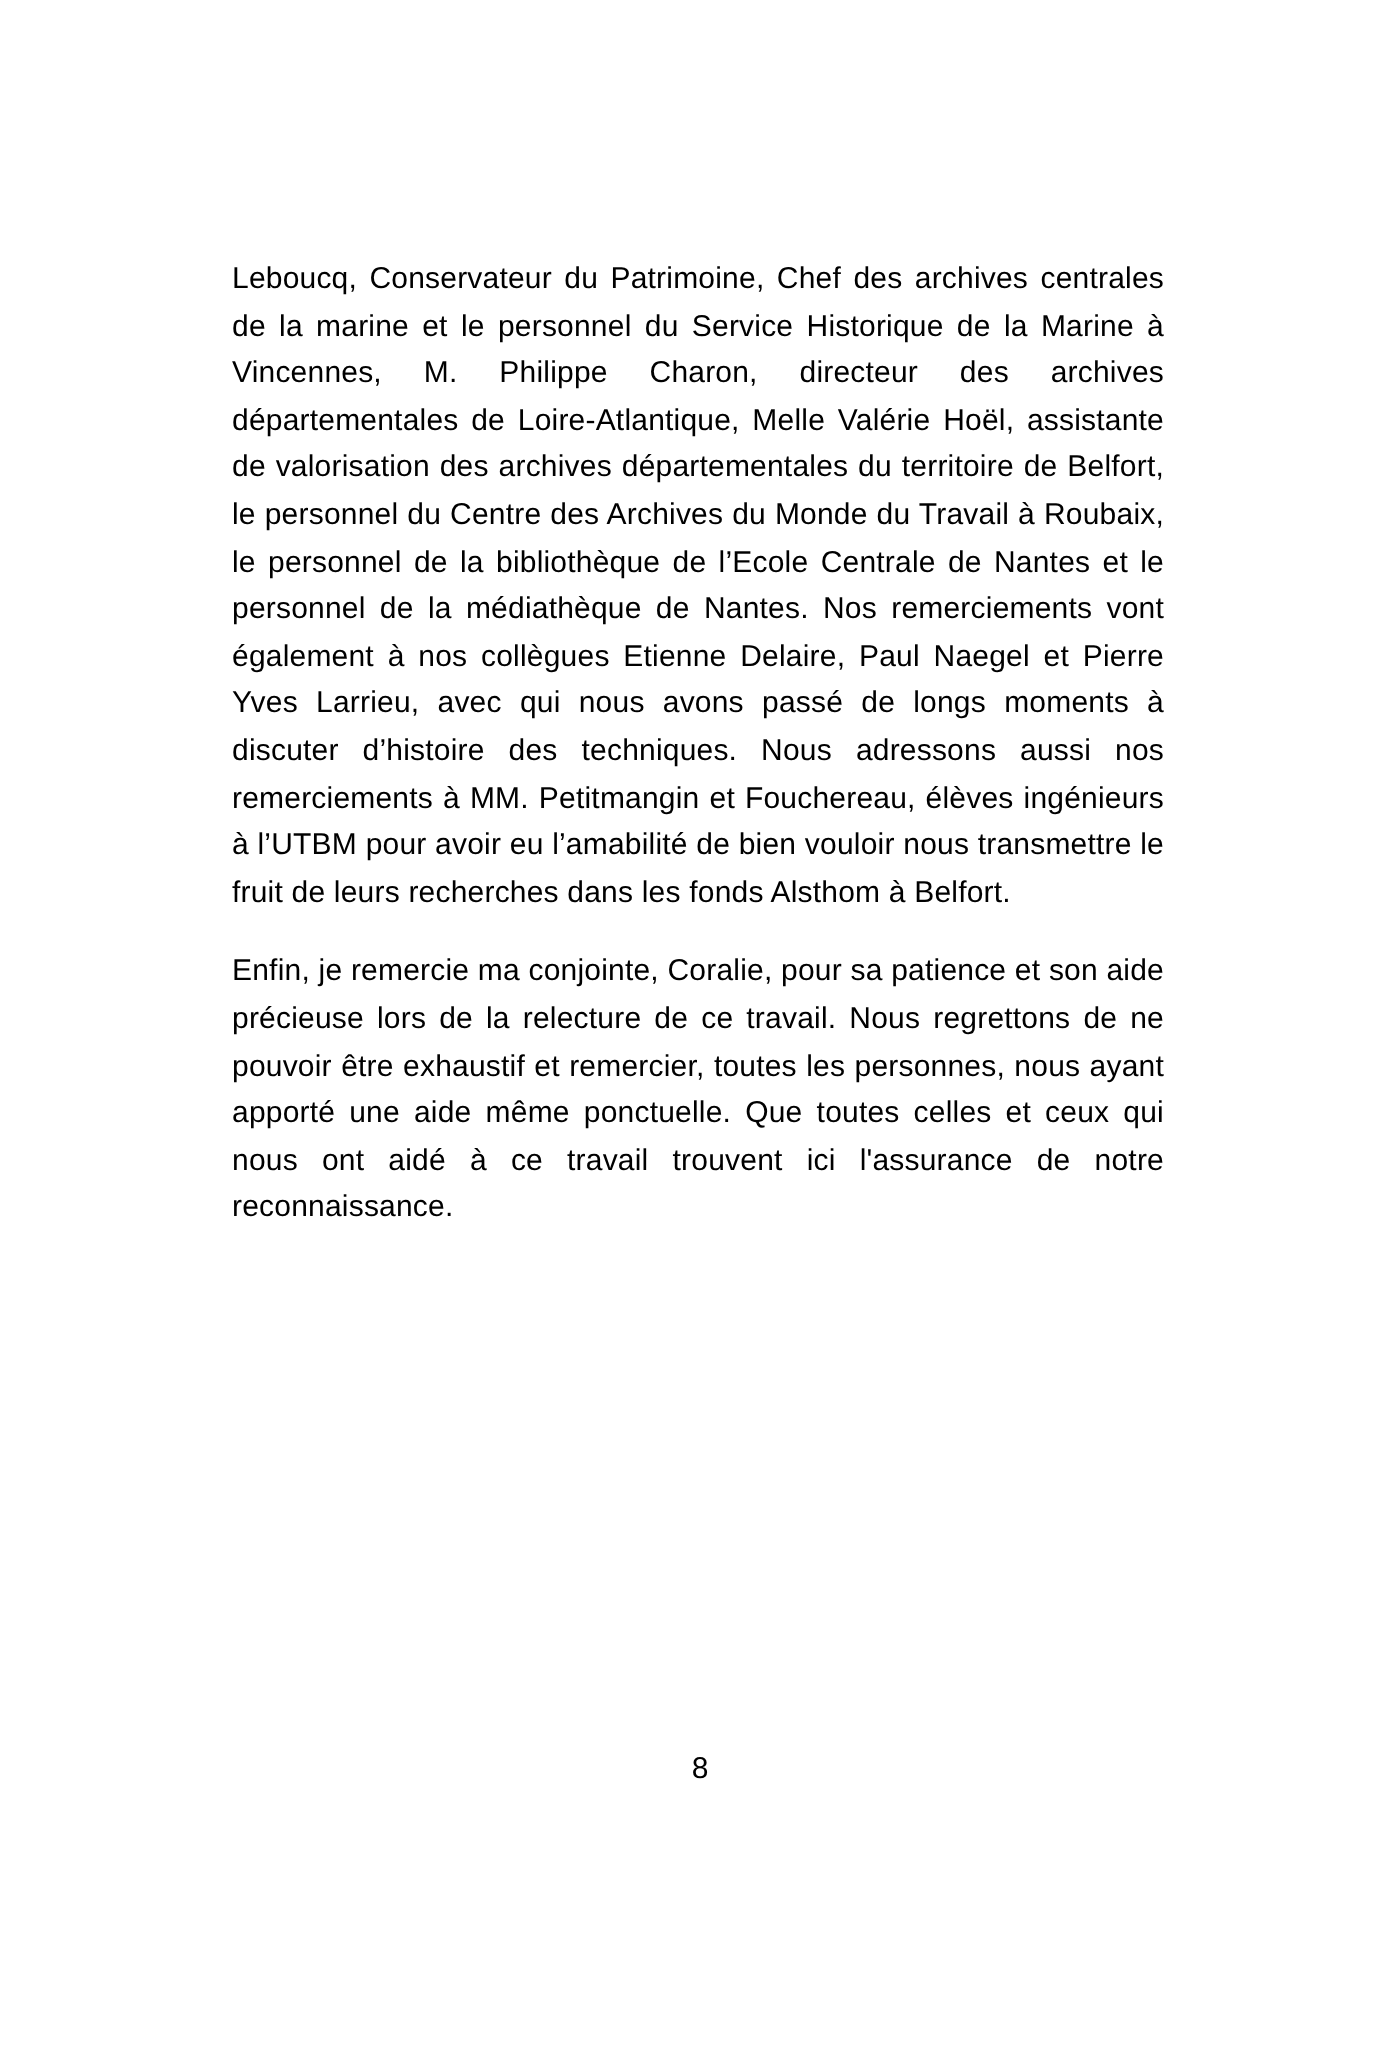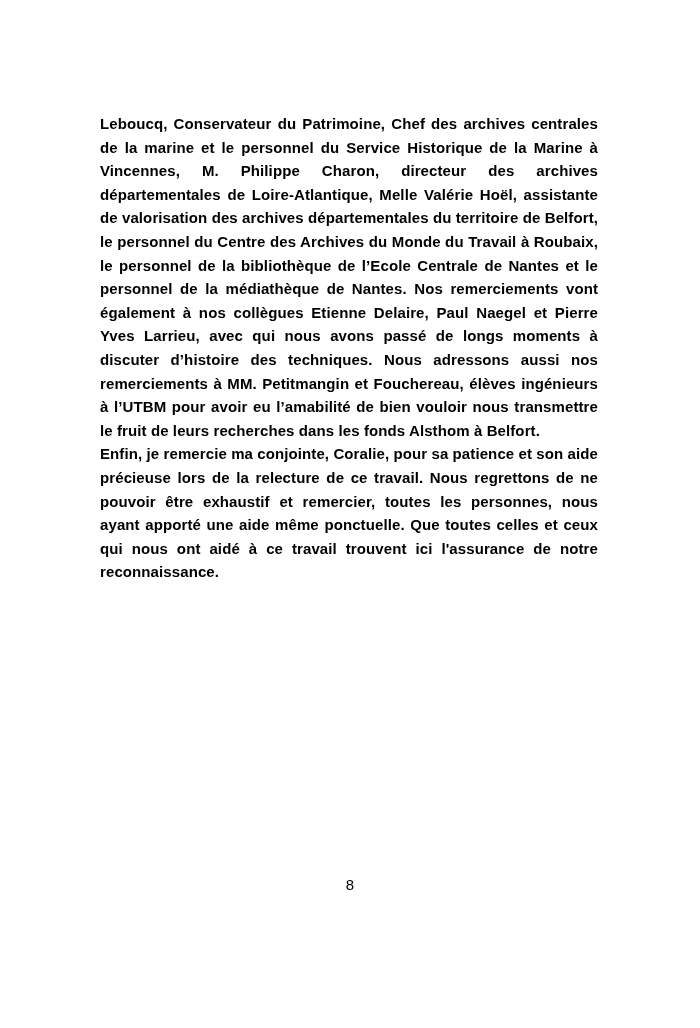--- a/index.html
+++ b/index.html
@@ -20,23 +20,22 @@
     position: absolute;
     left: 100px;
     top: 112px;
     width: 498px;
     font-size: 15px;
     line-height: 23.6px;
     text-align: justify;
     letter-spacing: 0.1px;
   }
   .text-block p {
-    margin: 0;
+    margin: 16px;
     padding: 0;
-    font-weight: bold;
   }
   .page-number {
     position: absolute;
     left: 0;
     right: 0;
     top: 875px;
     text-align: center;
     font-size: 15px;
     line-height: 20px;
   }

